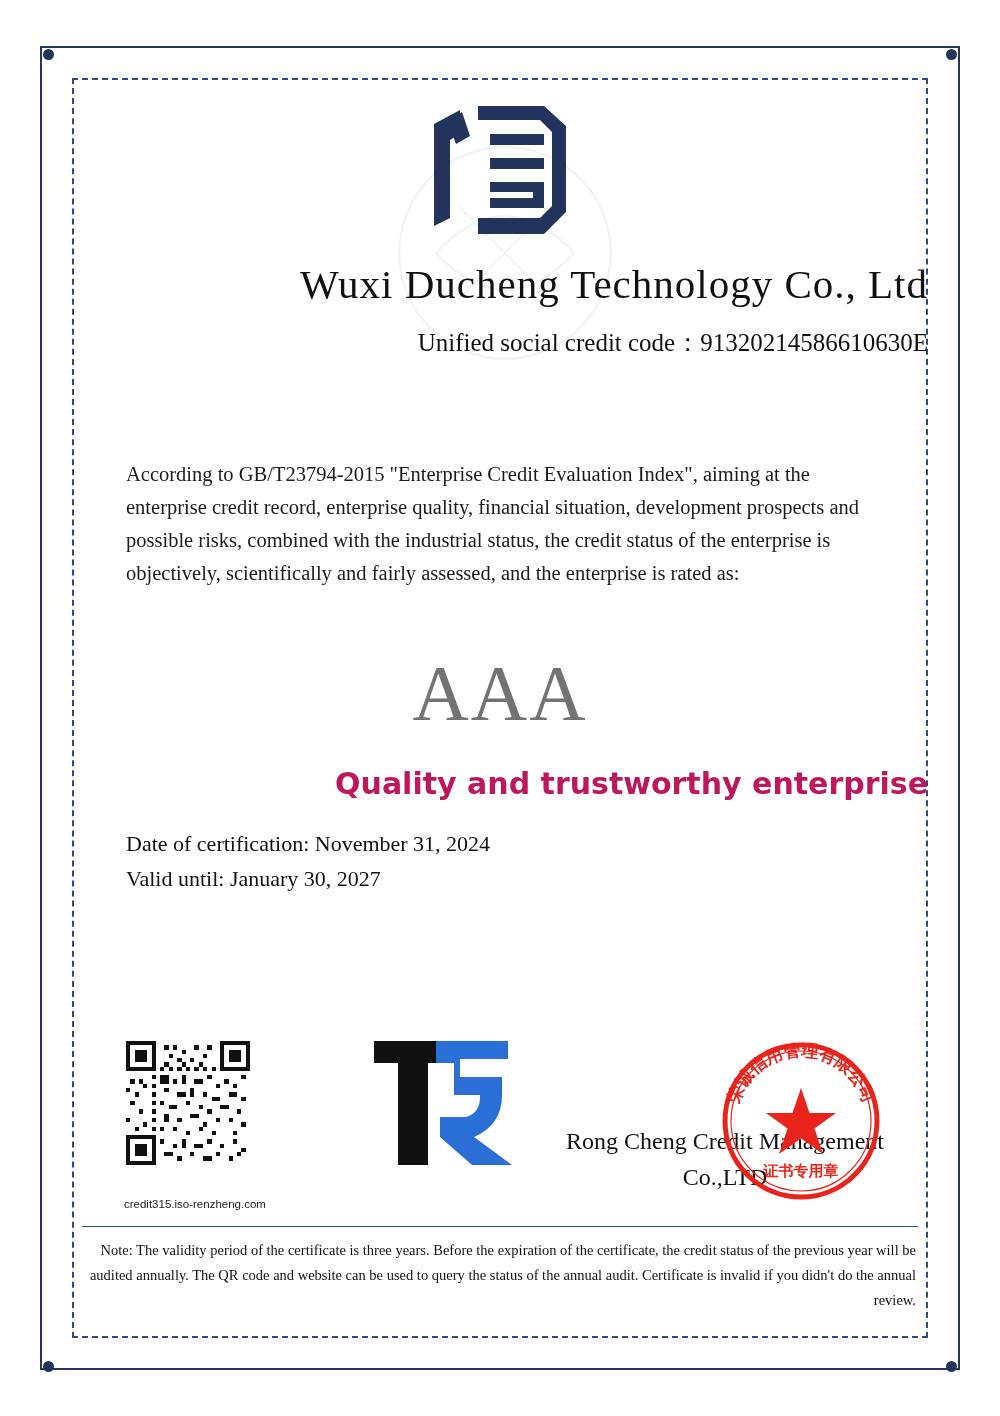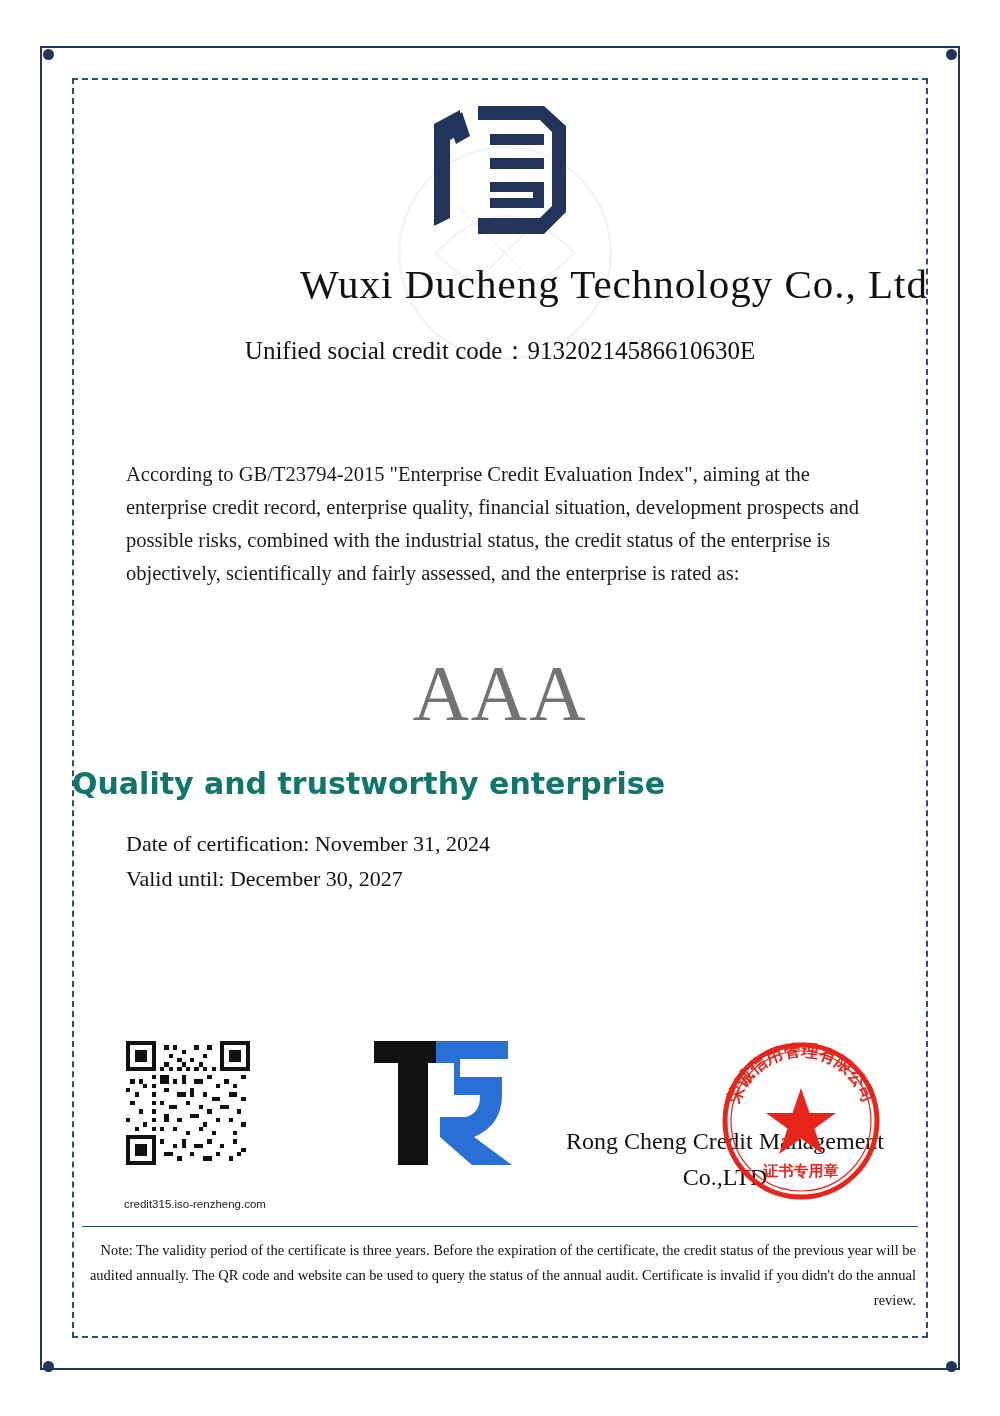--- a/index.html
+++ b/index.html
@@ -98,23 +98,23 @@
     text-align: right;
     font-size: 41px;
     letter-spacing: 1px;
     color: #111;
     font-family: "Liberation Serif", serif;
   }
 
   .credit-code-line {
     position: absolute;
     left: 0;
-    top: 256px;
-    width: 856px;
-    text-align: center;
+    top: 248px;
+    width: 856px;
+    text-align: right;
     font-size: 25px;
     color: #111;
   }
 
   .body-para {
     position: absolute;
     left: 54px;
     top: 380px;
     width: 756px;
     font-size: 20.5px;
@@ -133,24 +133,24 @@
     color: #737373;
     font-family: "Liberation Serif", serif;
     letter-spacing: 2px;
   }
 
   .slogan {
     position: absolute;
     left: 0;
     top: 688px;
     width: 856px;
-    text-align: left;
+    text-align: right;
     font-size: 30px;
     font-weight: bold;
-    color: #0f766e;
+    color: #be185d;
     font-family: "DejaVu Sans", sans-serif;
     letter-spacing: 0px;
   }
 
   .meta {
     position: absolute;
     left: 54px;
     top: 748px;
     width: 700px;
     font-size: 22px;
@@ -289,21 +289,21 @@
     <div class="credit-code-line">Unified social credit code：91320214586610630E</div>
 
     <div class="body-para">According to GB/T23794-2015 "Enterprise Credit Evaluation Index", aiming at the enterprise credit record, enterprise quality, financial situation, development prospects and possible risks, combined with the industrial status, the credit status of the enterprise is objectively, scientifically and fairly assessed, and the enterprise is rated as:</div>
 
     <div class="rating">AAA</div>
 
     <div class="slogan">Quality and trustworthy enterprise</div>
 
     <div class="meta">
       <div>Date of certification: November 31, 2024</div>
-      <div>Valid until: December 30, 2027</div>
+      <div>Valid until: January 30, 2027</div>
     </div>
 
     <div class="qr">
       <svg width="124" height="124" viewBox="0 0 29 29" shape-rendering="crispEdges">
         <rect width="29" height="29" fill="#ffffff"></rect>
         <g fill="#111111">
 
           <rect x="0" y="0" width="7" height="1"></rect>
             <rect x="0" y="6" width="7" height="1"></rect>
           <rect x="0" y="0" width="1" height="7"></rect>

